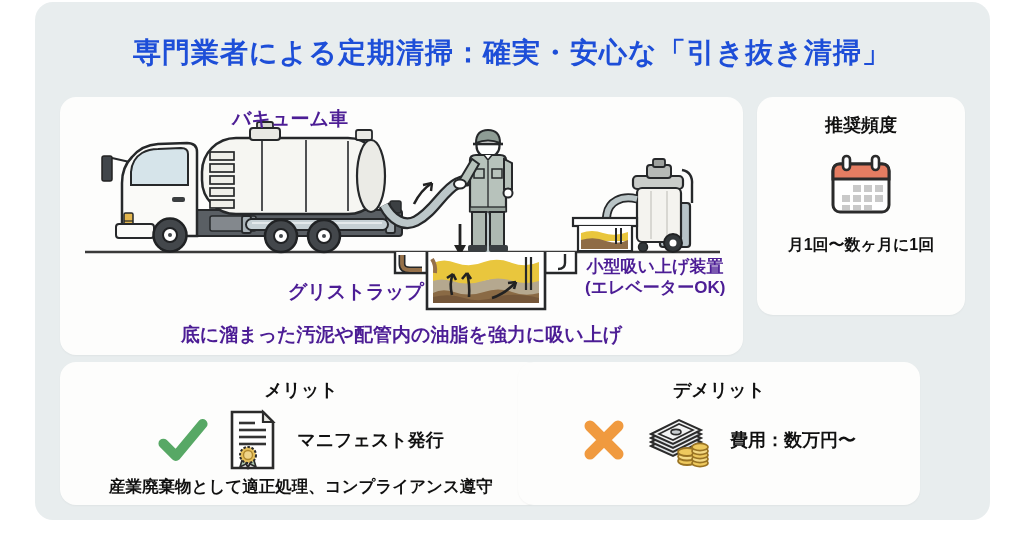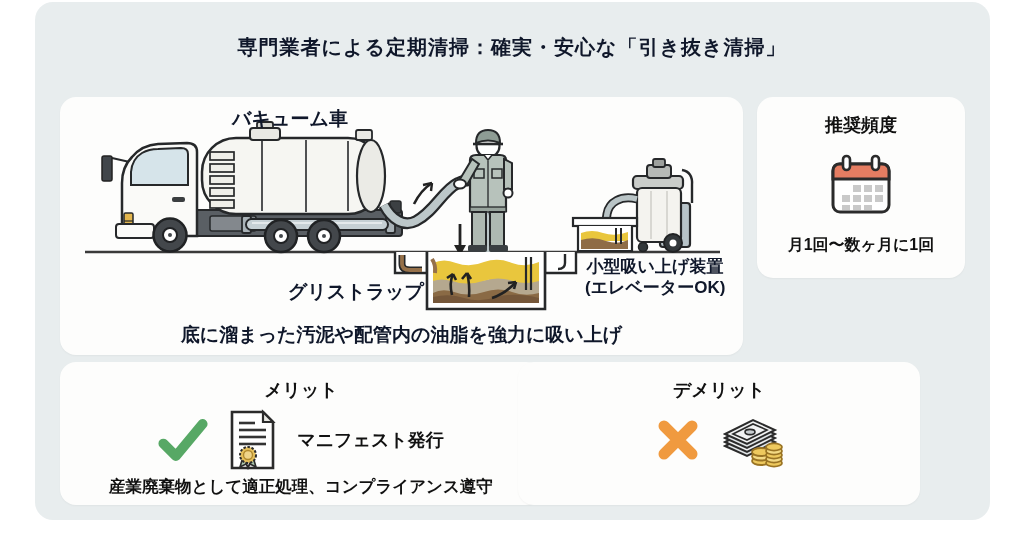--- a/index.html
+++ b/index.html
@@ -2,31 +2,31 @@
 <html><head>
 <meta charset="utf-8">
 <style>
   * { margin:0; padding:0; box-sizing:border-box; }
   html,body { width:1024px; height:538px; background:#ffffff; overflow:hidden;
     font-family:"Liberation Sans","DejaVu Sans",sans-serif; color:#111; }
   .stage { position:relative; width:1024px; height:538px; background:#fff; }
   .canvas { position:absolute; left:35px; top:2px; width:955px; height:518px;
     background:#e8edee; border-radius:18px; }
   .main-title { position:absolute; left:0; top:34px; width:100%;
-    text-align:center; font-size:20px; font-weight:700; letter-spacing:1px;
-    color:#0f172a; white-space:nowrap; }
+    text-align:center; font-size:28px; font-weight:700; letter-spacing:1px;
+    color:#1d4ed8; white-space:nowrap; }
   .card { position:absolute; background:#fdfdfc; border-radius:16px;
     box-shadow:0 1px 2px rgba(0,0,0,0.04); }
   .card-main { left:60px; top:97px; width:683px; height:258px; }
-  .card-freq { left:757px; top:97px; width:208px; height:181px; }
+  .card-freq { left:757px; top:97px; width:208px; height:218px; }
   .card-merit { left:60px; top:362px; width:482px; height:143px; }
   .card-demerit { left:518px; top:362px; width:402px; height:143px; }
 
   .illu-svg { position:absolute; left:0; top:0; width:683px; height:258px; }
-  .illu-label { position:absolute; font-weight:700; font-size:18px; color:#0f172a; white-space:nowrap; }
+  .illu-label { position:absolute; font-weight:700; font-size:18px; color:#4c1d95; white-space:nowrap; }
   .lbl-truck { left:165px; top:9px; width:130px; text-align:center; font-size:19px; }
   .lbl-trap { left:222px; top:182px; width:142px; text-align:right; font-size:19px; }
   .lbl-device { left:525px; top:159px; width:140px; text-align:center;
     font-size:17px; line-height:21px; }
   .lbl-caption { left:0; top:225px; width:100%; text-align:center; font-size:19px; }
 
   .card-title { text-align:center; margin-top:16px; font-size:18px; font-weight:700; white-space:nowrap; }
   .freq-icon-wrap { display:flex; justify-content:center; margin-top:16px; }
   .freq-value { text-align:center; margin-top:16px; font-size:16px; font-weight:700; white-space:nowrap; }
 
@@ -275,15 +275,16 @@
           <ellipse cx="40" cy="49" rx="9" ry="4" fill="#eec95e"></ellipse>
           <ellipse cx="40" cy="44.5" rx="9" ry="4" fill="#f3d984"></ellipse>
           <ellipse cx="40" cy="40" rx="9" ry="4" fill="#eec95e"></ellipse>
           <ellipse cx="53" cy="51" rx="8" ry="3.6" fill="#eec95e"></ellipse>
           <ellipse cx="53" cy="47" rx="8" ry="3.6" fill="#f3d984"></ellipse>
           <ellipse cx="53" cy="43" rx="8" ry="3.6" fill="#eec95e"></ellipse>
           <ellipse cx="53" cy="39" rx="8" ry="3.6" fill="#f3d984"></ellipse>
           <ellipse cx="53" cy="35" rx="8" ry="3.6" fill="#eec95e"></ellipse>
         </g>
       </svg>
+      <span class="item-label">費用：数万円〜</span>
     </div>
   </div>
 </div>
 
 </body></html>

